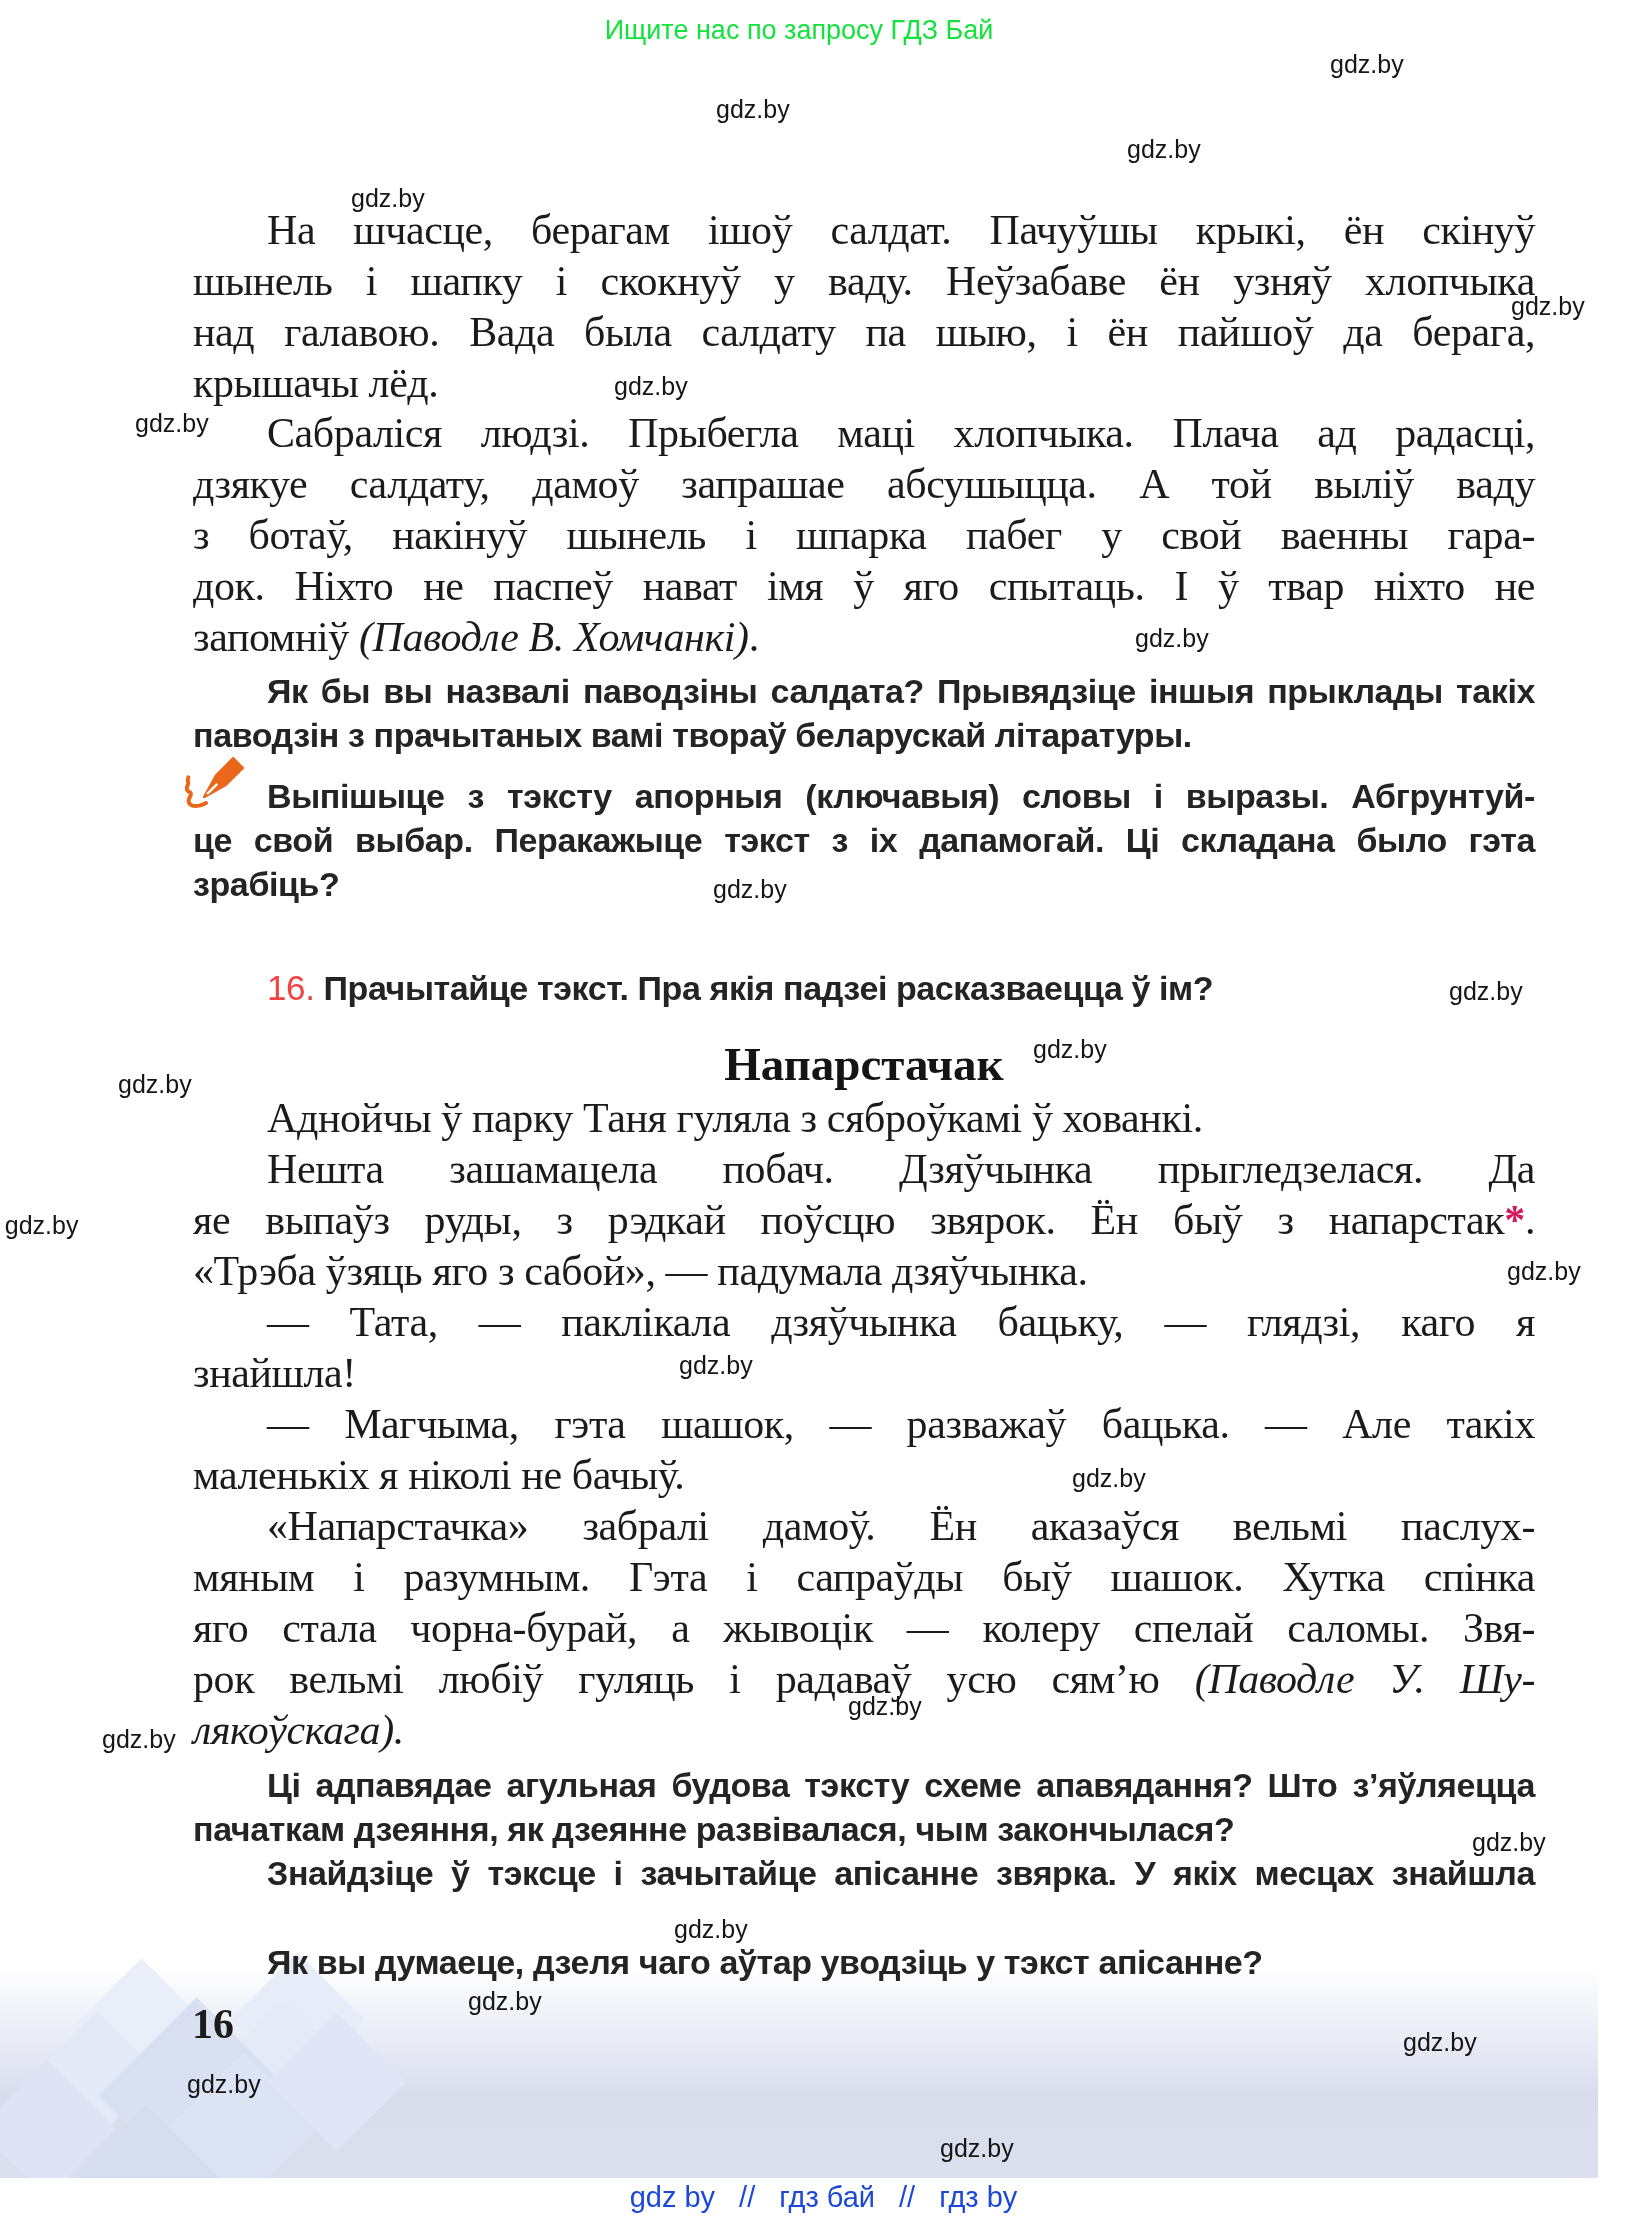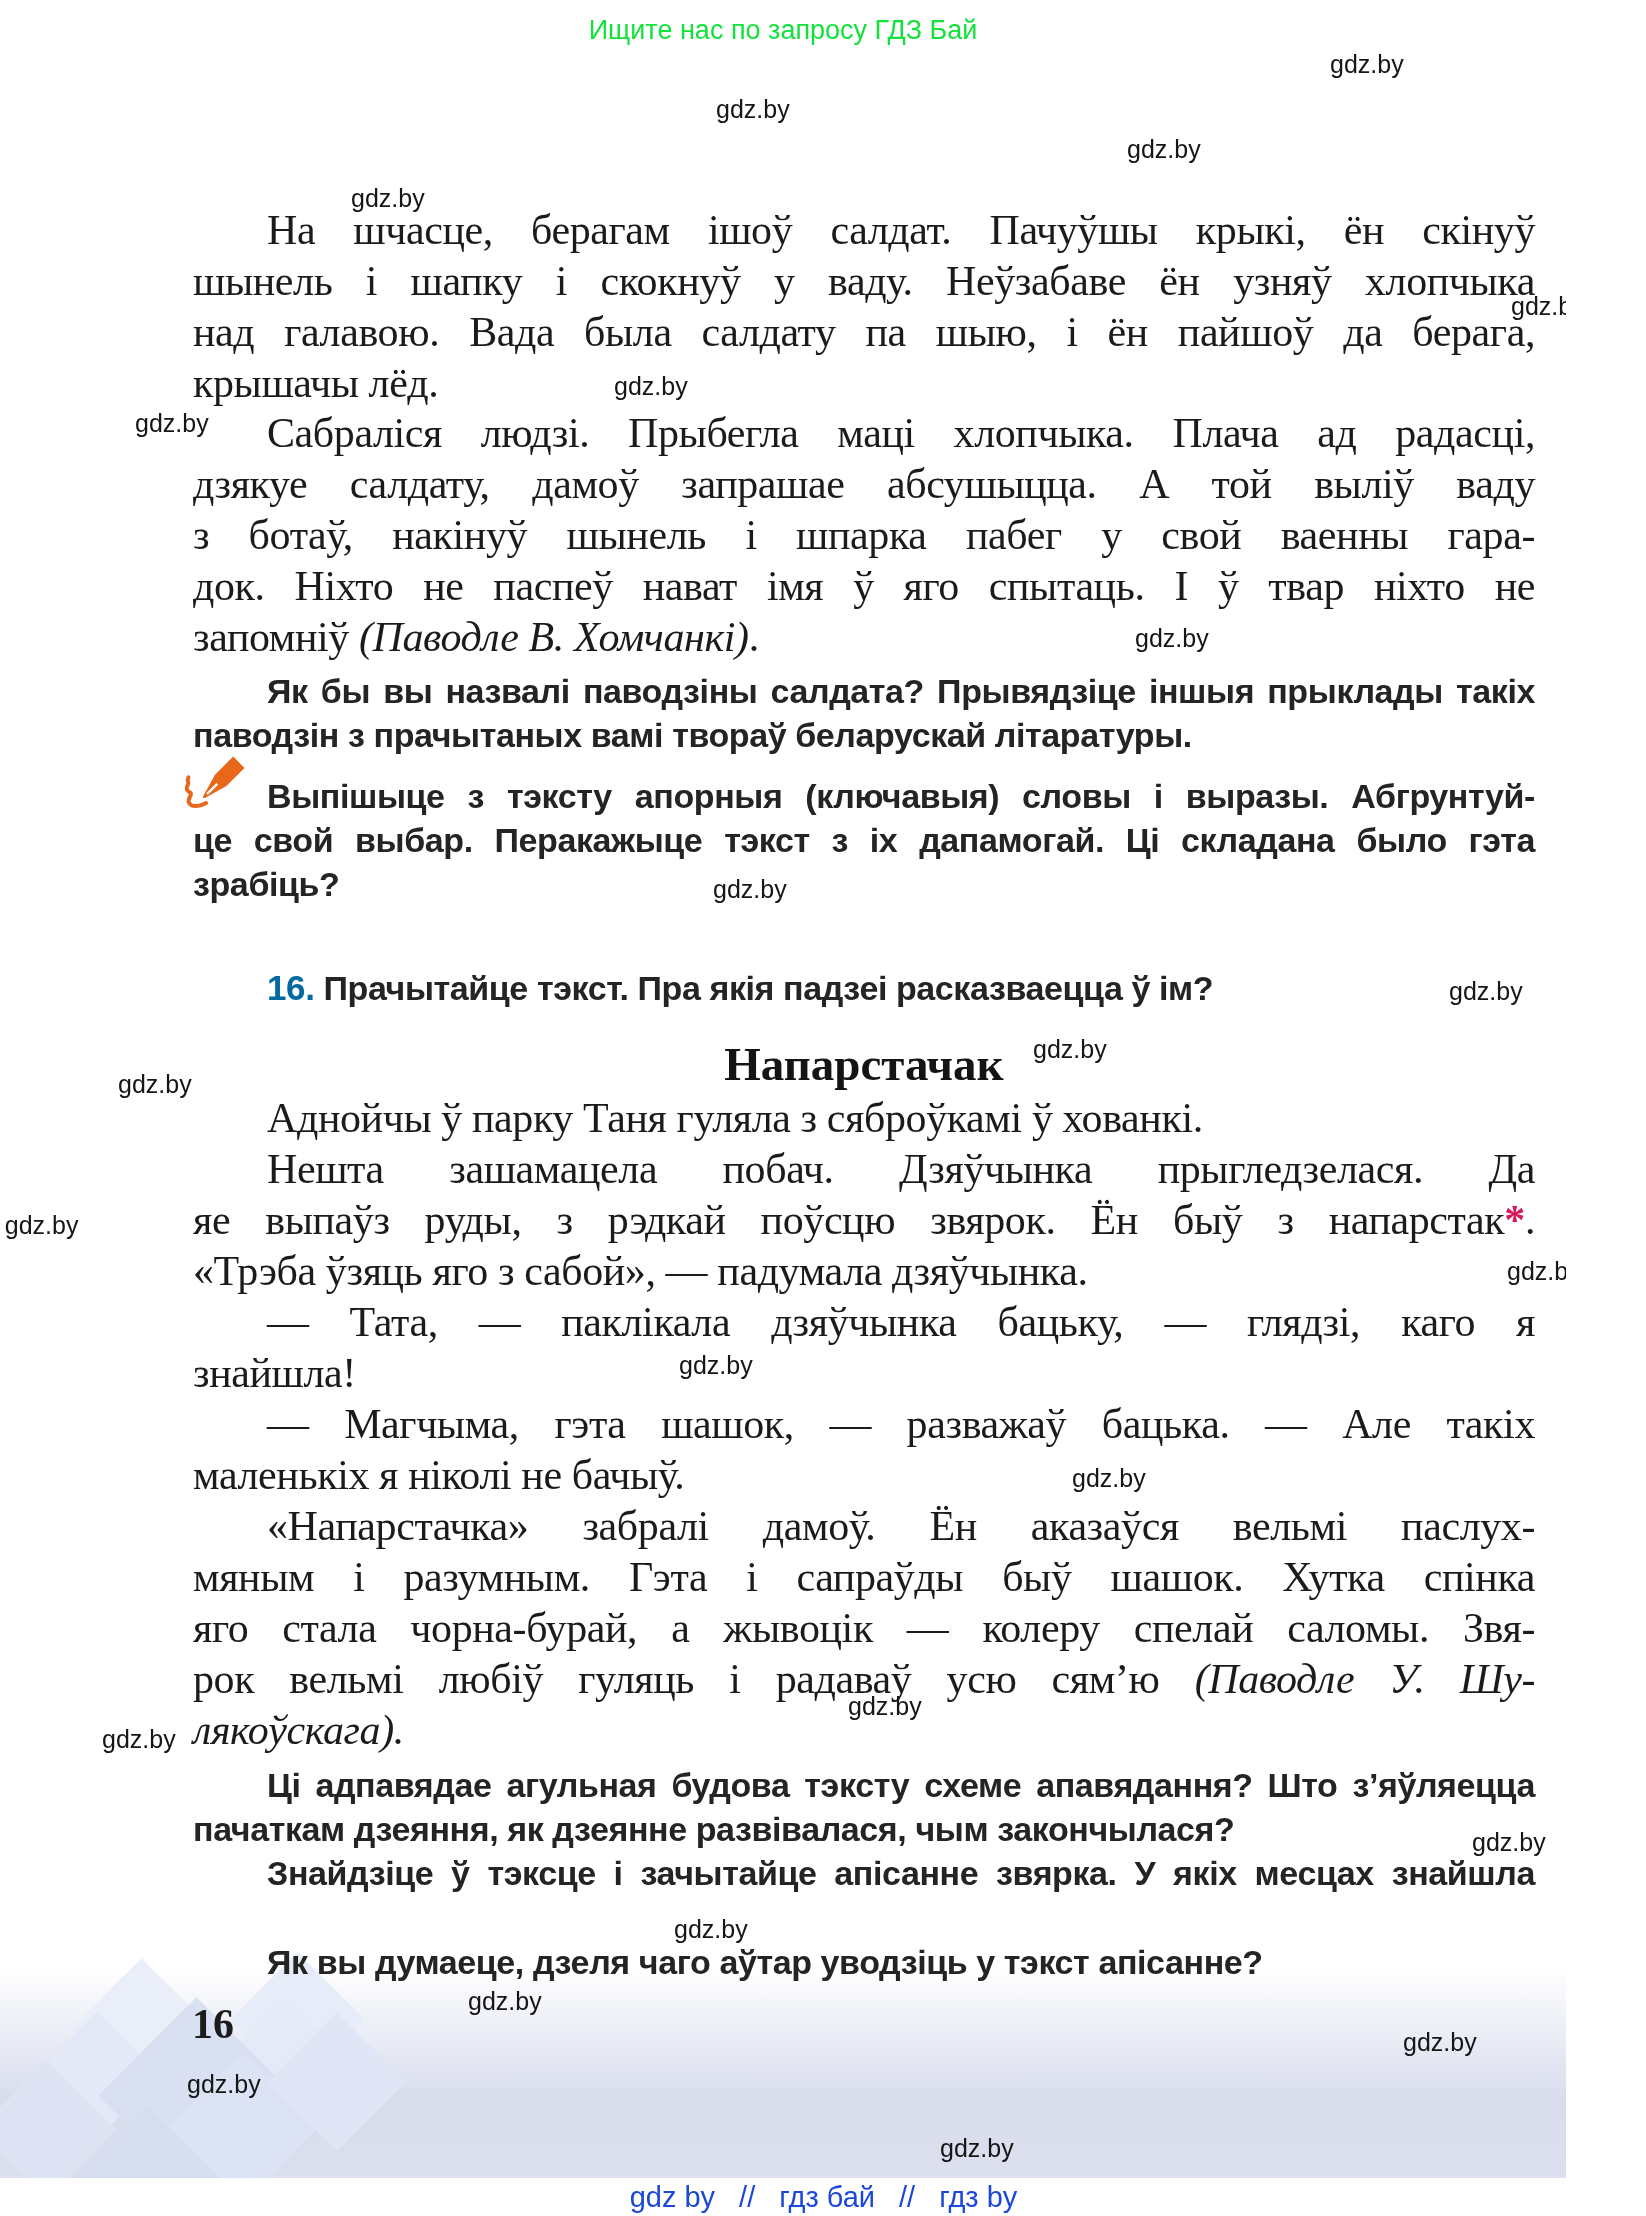--- a/index.html
+++ b/index.html
@@ -2,20 +2,21 @@
 <html style="font-size:13px"><head>
 <meta charset="utf-8">
 <style>
   html,body{margin:0;padding:0;background:#ffffff;}
   .page{
     position:relative;
     width:1566px;height:2216px;
     background:#ffffff;
     overflow:hidden;
     font-family:"Liberation Sans",sans-serif;
+    padding-left:32px;
   }
   .promo{
     position:absolute;top:14.5px;left:0;width:100%;
     text-align:center;
     font-size:27px;font-weight:400;
   }
   .wm{
     position:absolute;
     font-family:"Liberation Sans",sans-serif;
     font-size:25px;color:#161616;
@@ -52,21 +53,21 @@
   }
   .tblock.title{
     font-family:"Liberation Serif",serif;
     font-size:47px;line-height:52px;font-weight:700;
     color:#141414;text-align:center;
   }
   .line.j{text-align:justify;text-align-last:justify;}
   .line.ind{text-indent:74px;}
   .seg-i{font-style:italic;}
   .seg-r{color:#d4195c;font-weight:700;}
-  .seg-num{color:#0369a1;font-weight:700;font-size:35px;margin-top:9px;}
+  .seg-num{color:#ef4444;font-weight:400;font-size:35px;margin-top:9px;}
   .pencil{position:absolute;left:182px;top:753px;width:69px;height:68px;z-index:4;}
   .pagenum{
     position:absolute;left:192px;top:2000px;z-index:5;
     font-family:"Liberation Serif",serif;font-weight:700;
     font-size:42px;color:#1b1b1b;
   }
 </style>
 </head>
 <body>
 

